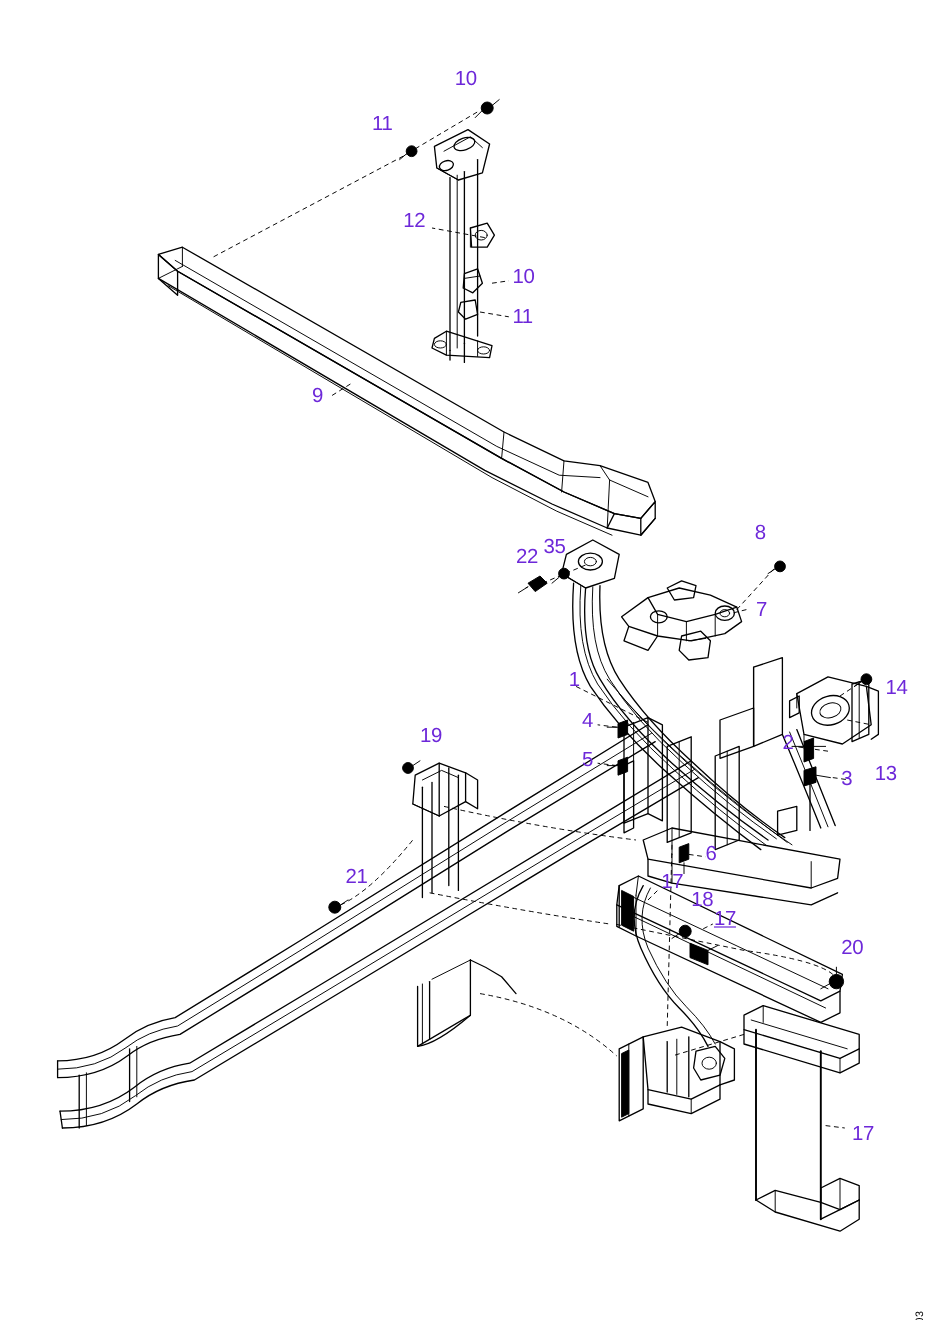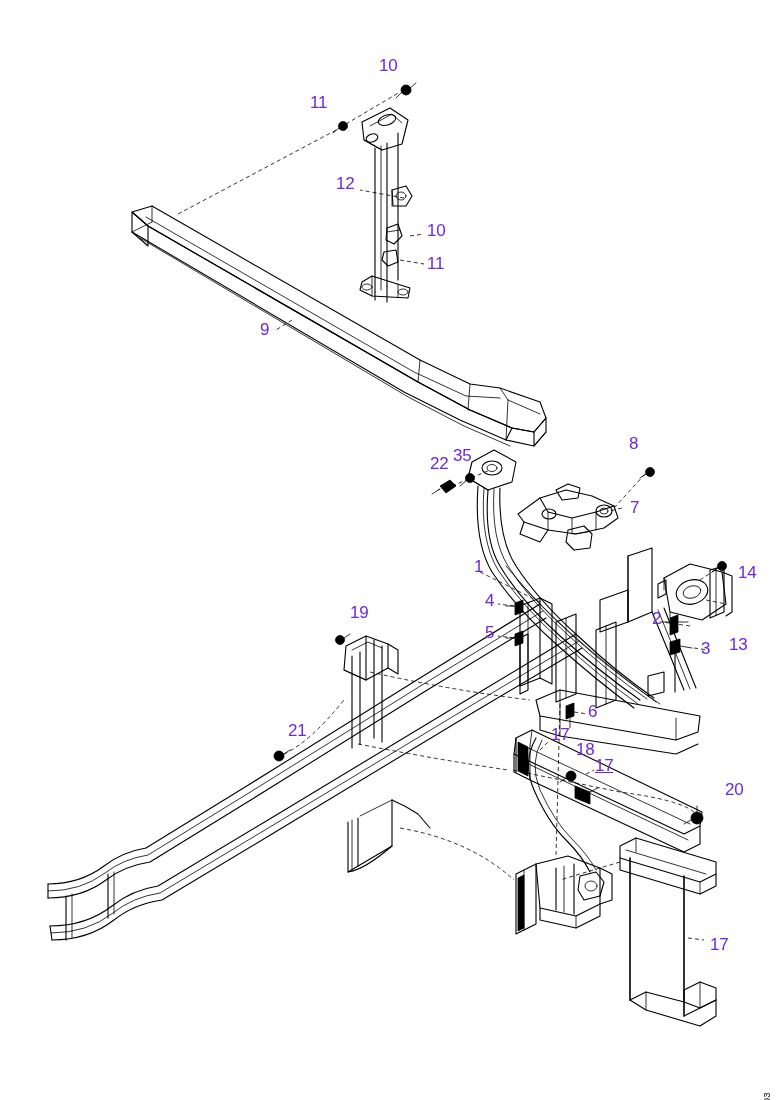--- a/index.html
+++ b/index.html
@@ -393,20 +393,20 @@
   <div class="callout" style="left:336px;top:175px;">12</div>
   <div class="callout" style="left:427px;top:222px;">10</div>
   <div class="callout" style="left:427px;top:255px;">11</div>
   <div class="callout" style="left:729px;top:596px;margin-top:40px;">13</div>
   <div class="callout" style="left:738px;top:564px;">14</div>
   <div class="callout" style="left:710px;top:936px;">17</div>
   <div class="callout" style="left:551px;top:726px;">17</div>
   <div class="callout" style="left:595px;top:757px;text-decoration:underline;">17</div>
   <div class="callout" style="left:576px;top:741px;">18</div>
   <div class="callout" style="left:350px;top:604px;">19</div>
-  <div class="callout" style="left:701px;top:781px;margin-left:24px;">20</div>
+  <div class="callout" style="left:701px;top:781px;">20</div>
   <div class="callout" style="left:288px;top:722px;">21</div>
   <div class="callout" style="left:430px;top:455px;">22</div>
   <div class="callout" style="left:453px;top:447px;">35</div>
 
   <div id="drawing-id">3138603</div>
 
 </div>
 
 </body></html>

